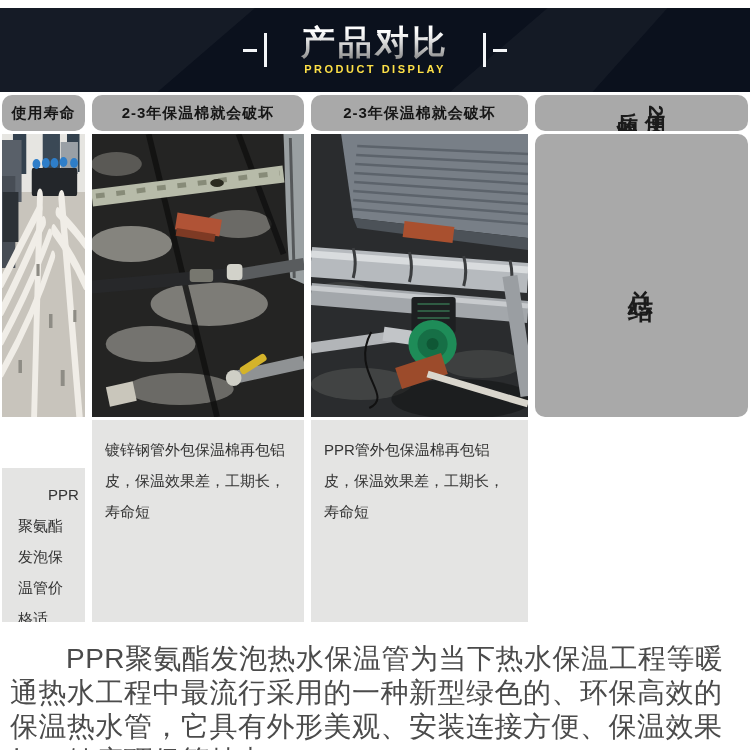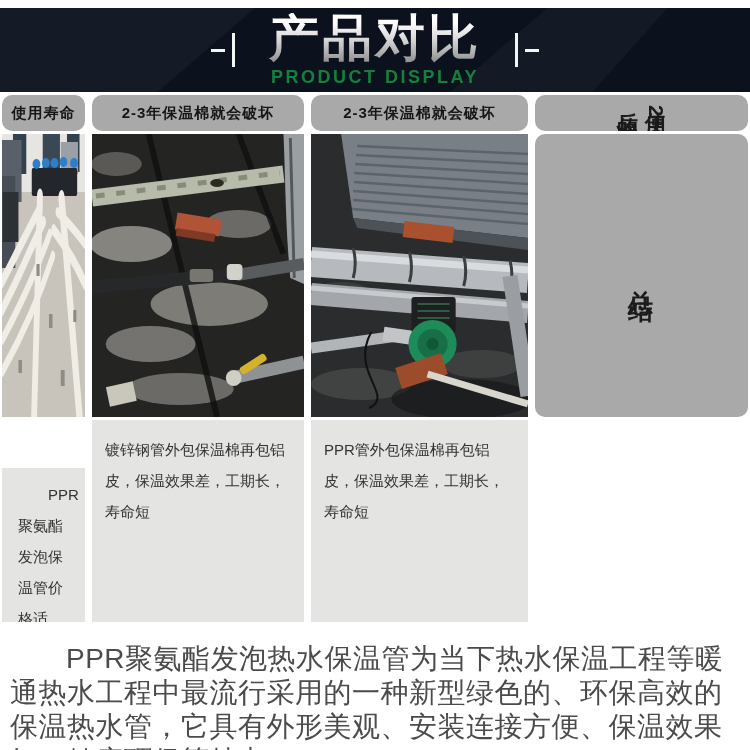--- a/index.html
+++ b/index.html
@@ -11,25 +11,25 @@
             display:flex; align-items:center; justify-content:center; }
   .banner .shape1 { position:absolute; inset:0; background:rgba(255,255,255,0.045);
                     clip-path:polygon(0 0, 34% 0, 21% 100%, 0 100%); }
   .banner .shape2 { position:absolute; inset:0; background:rgba(255,255,255,0.04);
                     clip-path:polygon(73% 0, 89% 0, 79% 100%, 60% 100%); }
   .banner-center { position:relative; display:flex; align-items:center; gap:34px; }
   .deco { display:flex; align-items:center; gap:7px; }
   .deco .bar { width:3px; height:34px; background:#f4f6f8; }
   .deco .dash { width:14px; height:3px; background:#f4f6f8; }
   .title-block { text-align:center; }
-  .main-title { font-size:50px; font-weight:bold; letter-spacing:3px; line-height:1;
+  .main-title { font-size:34px; font-weight:bold; letter-spacing:3px; line-height:1;
                 background:linear-gradient(180deg,#ffffff 18%,#d9d9d9 52%,#8d8d8d 100%);
                 -webkit-background-clip:text; background-clip:text;
                 -webkit-text-fill-color:transparent; color:#dcdcdc; }
-  .sub-title { margin-top:4px; font-size:18px; font-weight:bold; letter-spacing:2.5px; color:#15803d; }
+  .sub-title { margin-top:4px; font-size:11px; font-weight:bold; letter-spacing:2.5px; color:#fde047; }
 
   
   .cmp-table { margin:3px 2px 0 2px; display:grid;
                grid-template-columns:83px 212px 217px 1fr;
                grid-template-rows:36px 283px 202px;
                gap:3px 7px; }
   .cell { overflow:hidden; }
   .gray { background:#a9a9a9;border-radius:10px; }
   .light { background:#e4e4e3; }
   .head { display:flex; align-items:center; justify-content:center;

